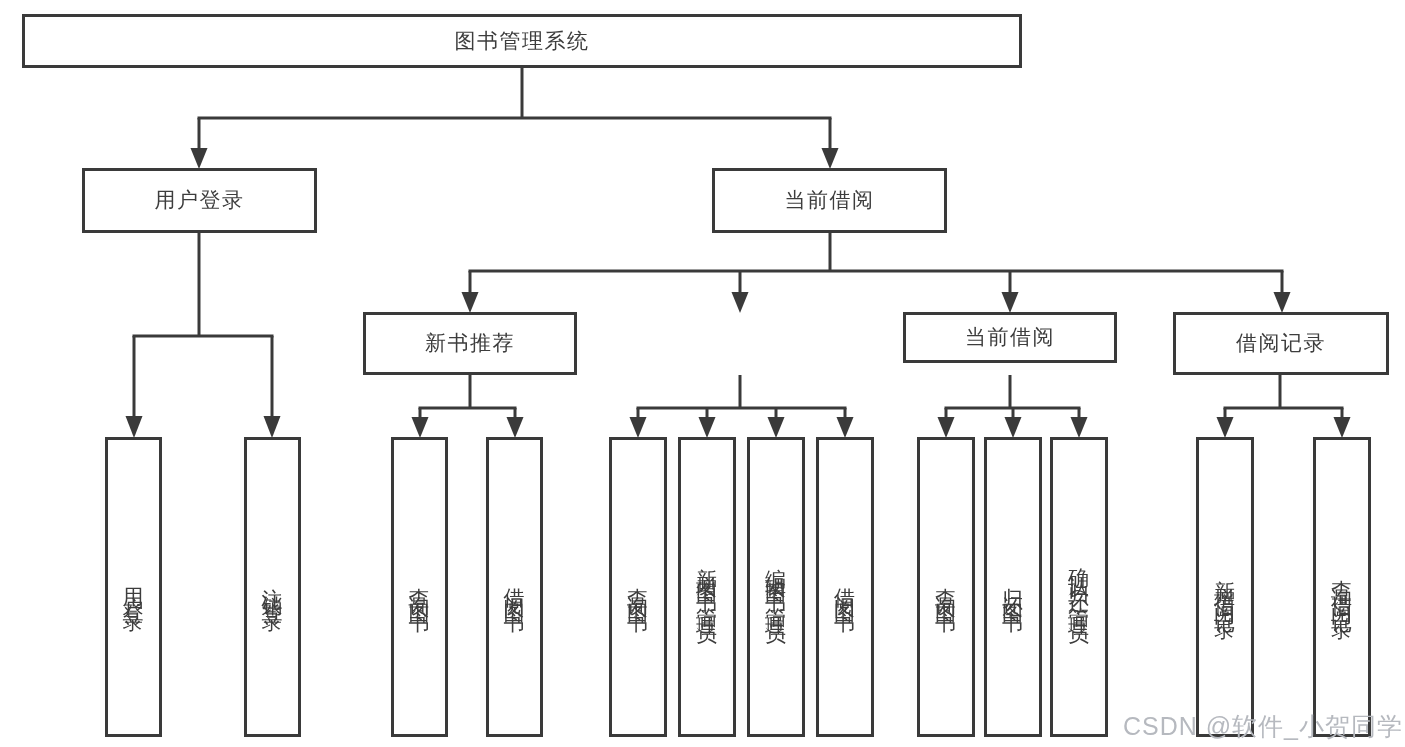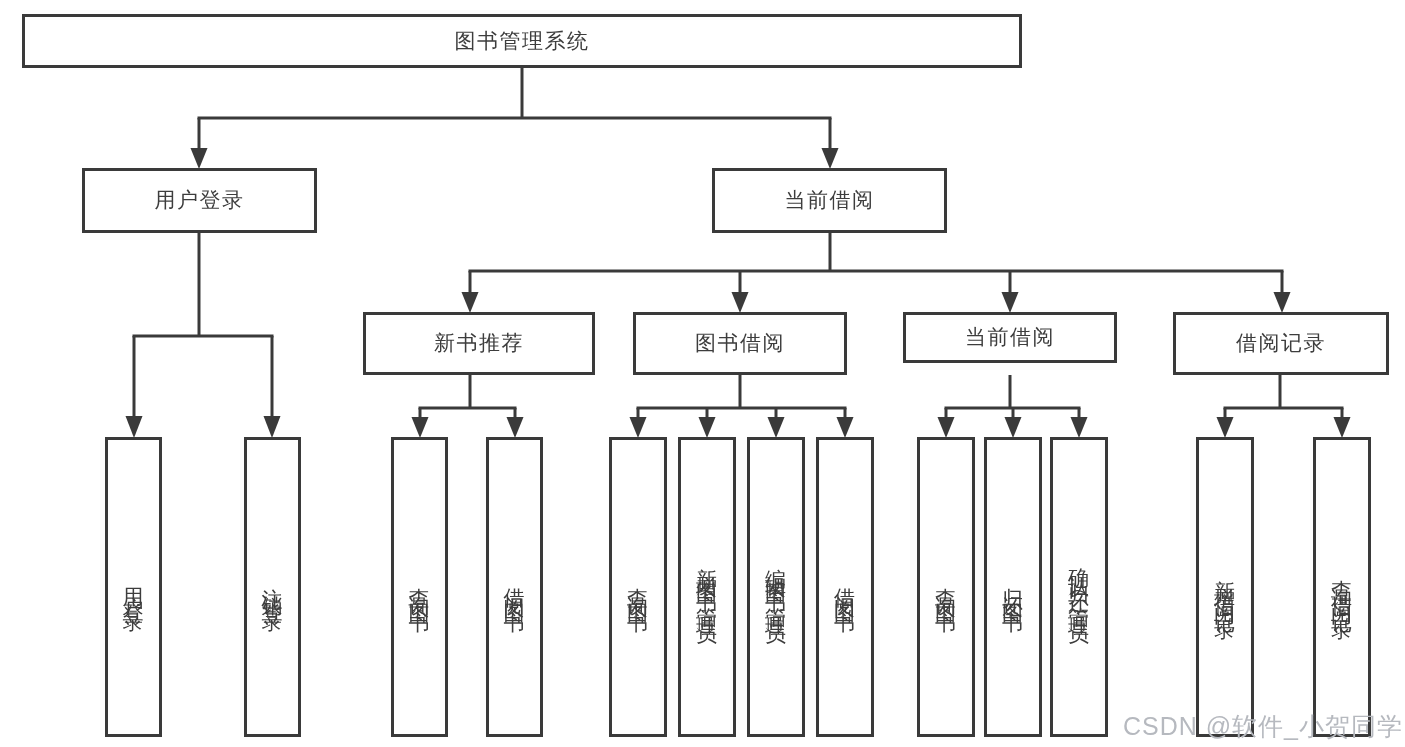--- a/index.html
+++ b/index.html
@@ -54,21 +54,21 @@
   }
 
   
   .n-root { left: 22px; top: 14px; width: 1000px; height: 54px; }
 
   
   .n-user-login { left: 82px;  top: 168px; width: 235px; height: 65px; }
   .n-book-mgmt  { left: 712px; top: 168px; width: 235px; height: 65px; }
 
   
-  .n-new-books      { left: 363px;  top: 312px; width: 232px; height: 63px; }
+  .n-new-books      { left: 363px;  top: 312px; width: 214px; height: 63px; }
   .n-book-borrow    { left: 633px;  top: 312px; width: 214px; height: 63px; }
   .n-current-borrow { left: 903px;  top: 312px; width: 214px; height: 51px; }
   .n-borrow-records { left: 1173px; top: 312px; width: 216px; height: 63px; }
 
   
   .leaf { top: 437px; height: 300px; }
   .l-ul-0 { left: 105px;  width: 57px; }
   .l-ul-1 { left: 244px;  width: 57px; }
   .l-nb-0 { left: 391px;  width: 57px; }
   .l-nb-1 { left: 486px;  width: 57px; }
@@ -173,21 +173,20 @@
       <polygon points="1333.5,417 1350.5,417 1342,438"></polygon>
     </g>
   </svg>
 
   <div class="node n-root">图书管理系统</div>
 
   <div class="node n-user-login">用户登录</div>
   <div class="node n-book-mgmt">当前借阅</div>
 
   <div class="node n-new-books">新书推荐</div>
-  <div class="node n-book-borrow">图书借阅</div>
   <div class="node n-current-borrow">当前借阅</div>
   <div class="node n-borrow-records">借阅记录</div>
 
   <div class="node leaf l-ul-0">用户登录</div>
   <div class="node leaf l-ul-1">注销登录</div>
 
   <div class="node leaf l-nb-0">查询图书</div>
   <div class="node leaf l-nb-1">借阅图书</div>
 
   <div class="node leaf l-bb-0">查询图书</div>

